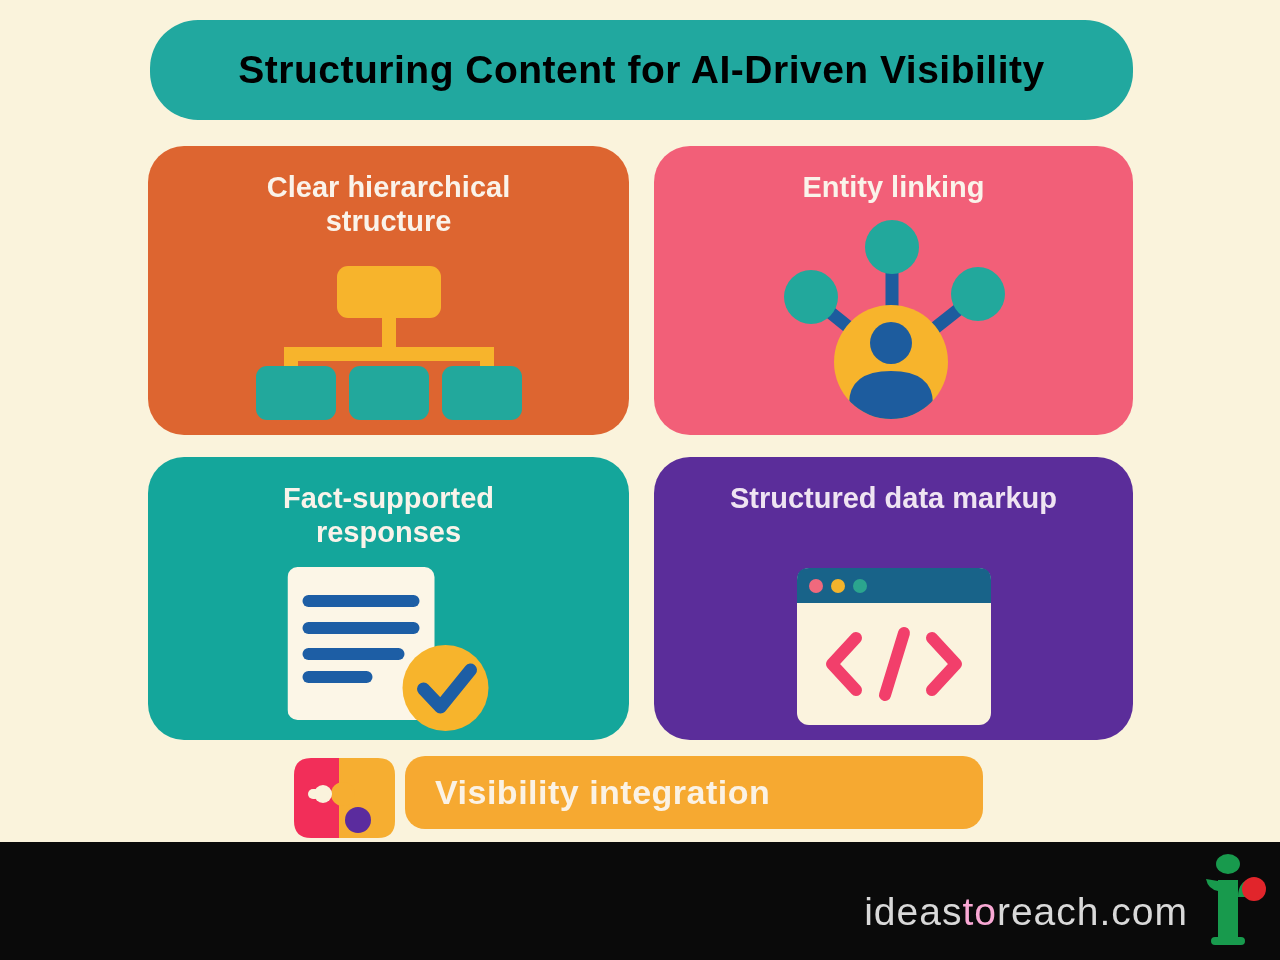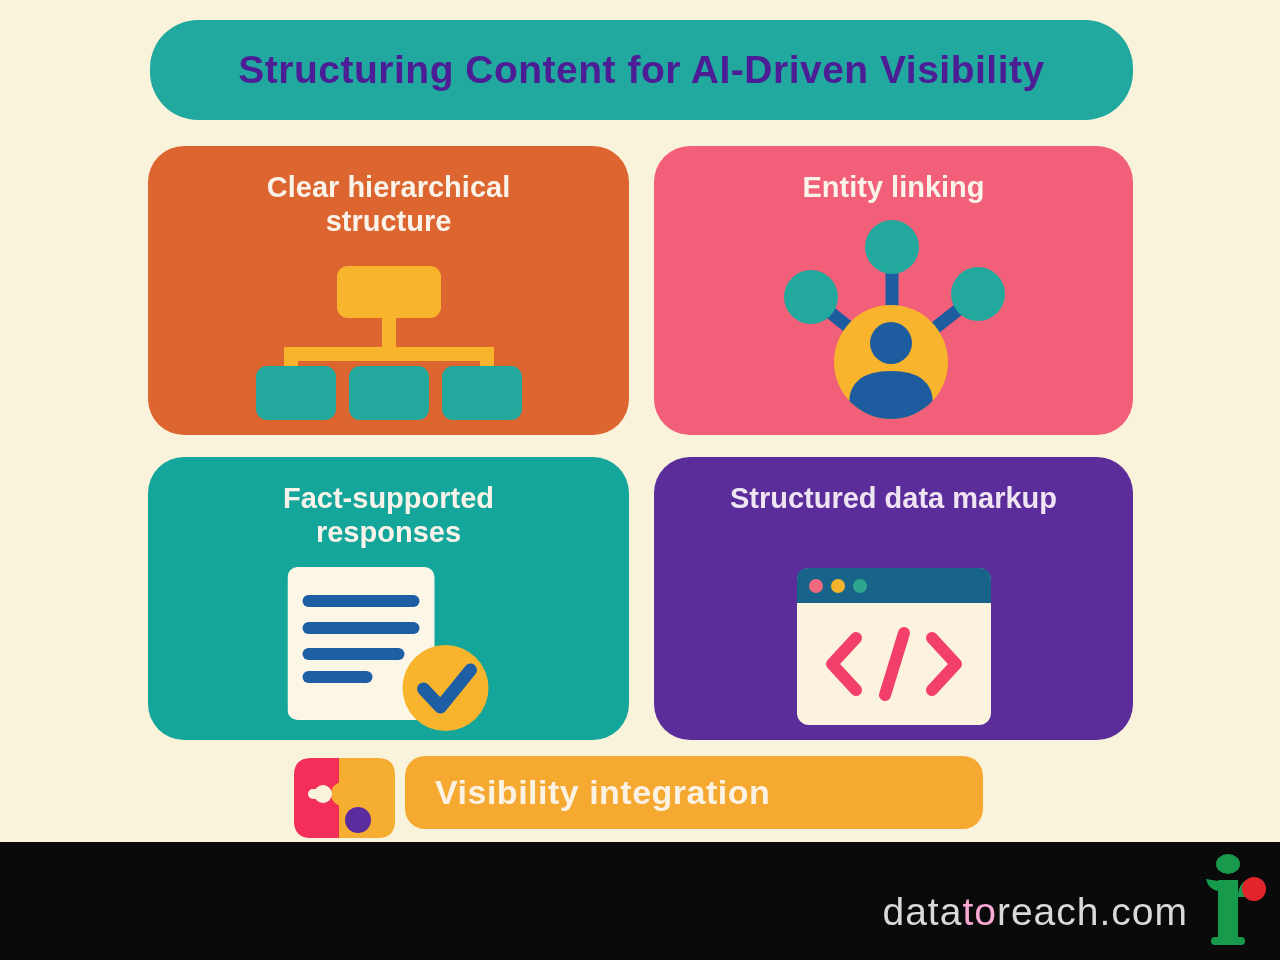--- a/index.html
+++ b/index.html
@@ -24,21 +24,21 @@
   .stage{
     position:relative;width:1280px;height:960px;
     background:var(--cream);overflow:hidden;
   }
   .title-pill{
     position:absolute;left:150px;top:20px;width:983px;height:100px;
     background:var(--pill-teal);border-radius:48px;
     display:flex;align-items:center;justify-content:center;
   }
   .title-pill span{
-    color:#4c1d95;font-size:39px;font-weight:700;white-space:nowrap;
+    color:#000000;font-size:39px;font-weight:700;white-space:nowrap;
     letter-spacing:0.5px;
   }
   .card{
     position:absolute;border-radius:36px;
   }
   .card-orange{left:148px;top:146px;width:481px;height:289px;background:var(--card-orange);}
   .card-pink{left:654px;top:146px;width:479px;height:289px;background:var(--card-pink);}
   .card-teal{left:148px;top:457px;width:481px;height:283px;background:var(--card-teal);}
   .card-purple{left:654px;top:457px;width:479px;height:283px;background:var(--card-purple);}
   .card-title{
@@ -156,21 +156,21 @@
     <circle cx="29" cy="36" r="9" fill="#FAF3DC"></circle>
     <rect x="14" y="31" width="12" height="10" rx="5" fill="#FAF3DC"></rect>
     <circle cx="64" cy="62" r="13" fill="#5B2C9E"></circle>
   </svg>
   <div class="banner-pill">
     <span>Visibility integration</span>
   </div>
 
   <footer class="footer">
     <div class="site">
-      <span>data</span><span class="to">to</span><span>reach.com</span>
+      <span>ideas</span><span class="to">to</span><span>reach.com</span>
     </div>
     <svg class="logo" width="62" height="96" viewBox="0 0 62 96">
       <ellipse cx="24" cy="11" rx="12" ry="10" fill="#189A4D"></ellipse>
       <rect x="14" y="27" width="20" height="60" fill="#189A4D"></rect>
       <path d="M14 38 Q4 36 2 26 L14 28 Z" fill="#189A4D"></path>
       <path d="M34 44 Q34 26 51 25 L51 37 Q42 37 42 44 Z" fill="#189A4D"></path>
       <circle cx="50" cy="36" r="12" fill="#E1252B"></circle>
       <rect x="7" y="84" width="34" height="8" rx="4" fill="#189A4D"></rect>
     </svg>
   </footer>

